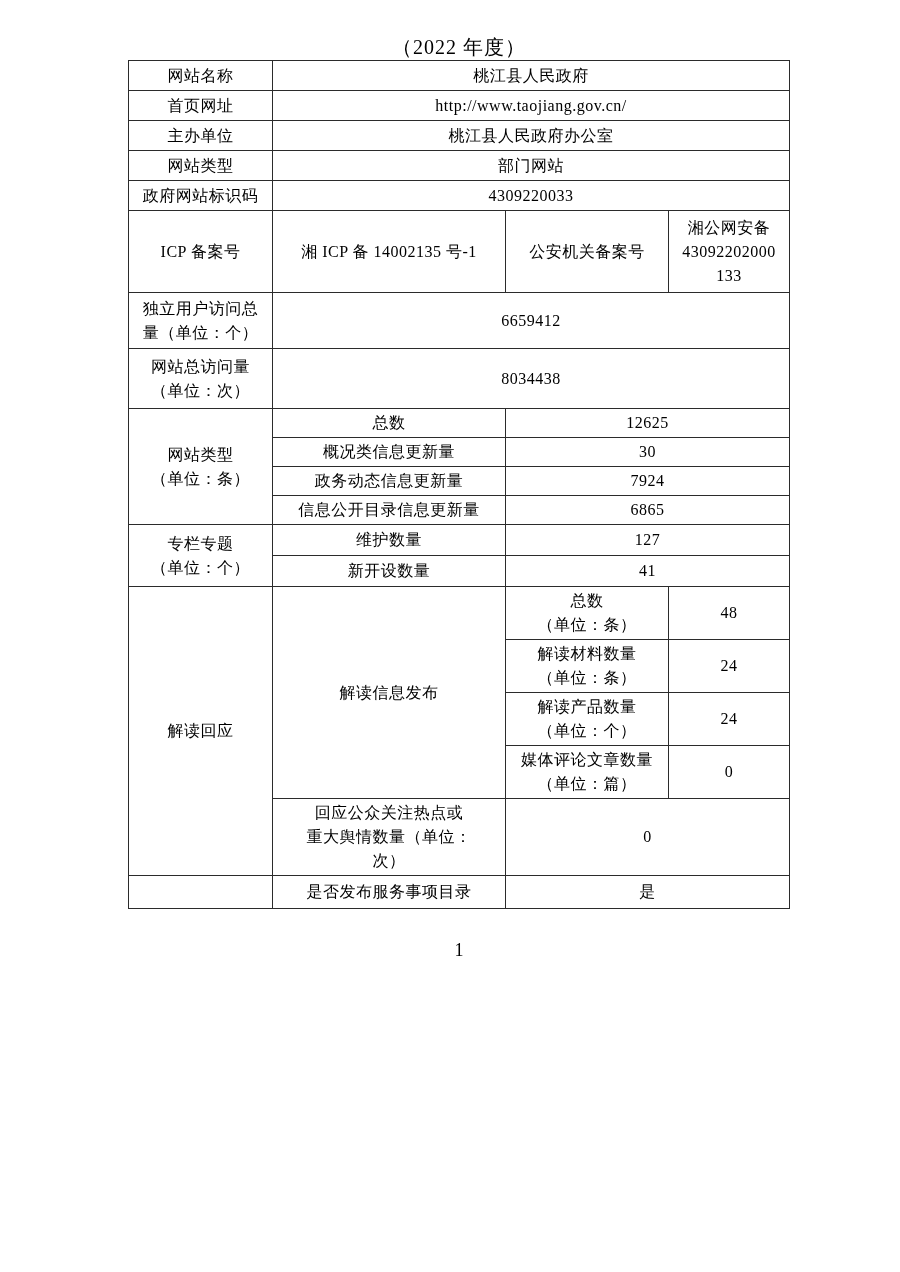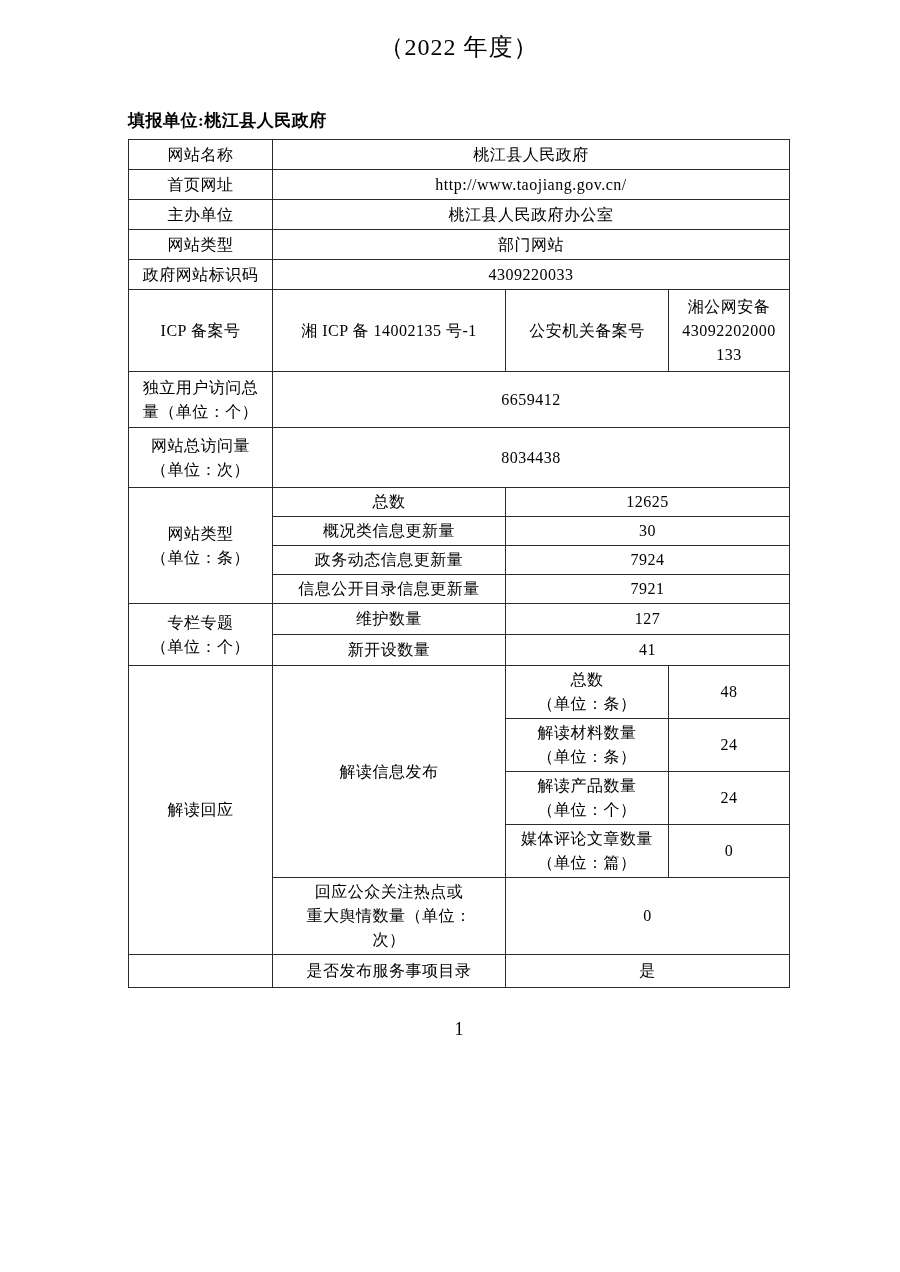--- a/index.html
+++ b/index.html
@@ -26,21 +26,21 @@
     font-family: "Liberation Sans", "DejaVu Sans", sans-serif;
     font-weight: bold;
     font-size: 37px;
     letter-spacing: 2px;
     line-height: 48px;
     color: #000;
   }
   .doc-subtitle {
     margin-top: 34px;
     text-align: center;
-    font-size: 24px;
+    font-size: 20px;
     letter-spacing: 1px;
     line-height: 26px;
   }
   .filer-line {
     margin-top: 50px;
     margin-bottom: 7px;
     text-align: left;
     font-weight: bold;
     font-size: 17px;
     line-height: 22px;
@@ -79,21 +79,20 @@
     font-size: 18px;
     line-height: 22px;
   }
 </style>
 </head>
 <body>
 
 <div class="sheet">
 
   <div class="doc-subtitle">（2022 年度）</div>
-  <div class="filer-line">填报单位:桃江县人民政府</div>
 
   <table class="report">
     <colgroup>
       <col style="width:144px">
       <col style="width:233px">
       <col style="width:163px">
       <col style="width:121px">
     </colgroup>
     <tbody>
       <tr class="h30">
@@ -144,21 +143,21 @@
       <tr class="h29">
         <td>概况类信息更新量</td>
         <td colspan="2">30</td>
       </tr>
       <tr class="h29">
         <td>政务动态信息更新量</td>
         <td colspan="2">7924</td>
       </tr>
       <tr class="h29">
         <td>信息公开目录信息更新量</td>
-        <td colspan="2">7921</td>
+        <td colspan="2">6865</td>
       </tr>
 
       <tr class="h31">
         <td rowspan="2">专栏专题
 （单位：个）</td>
         <td>维护数量</td>
         <td colspan="2">127</td>
       </tr>
       <tr class="h31">
         <td>新开设数量</td>

